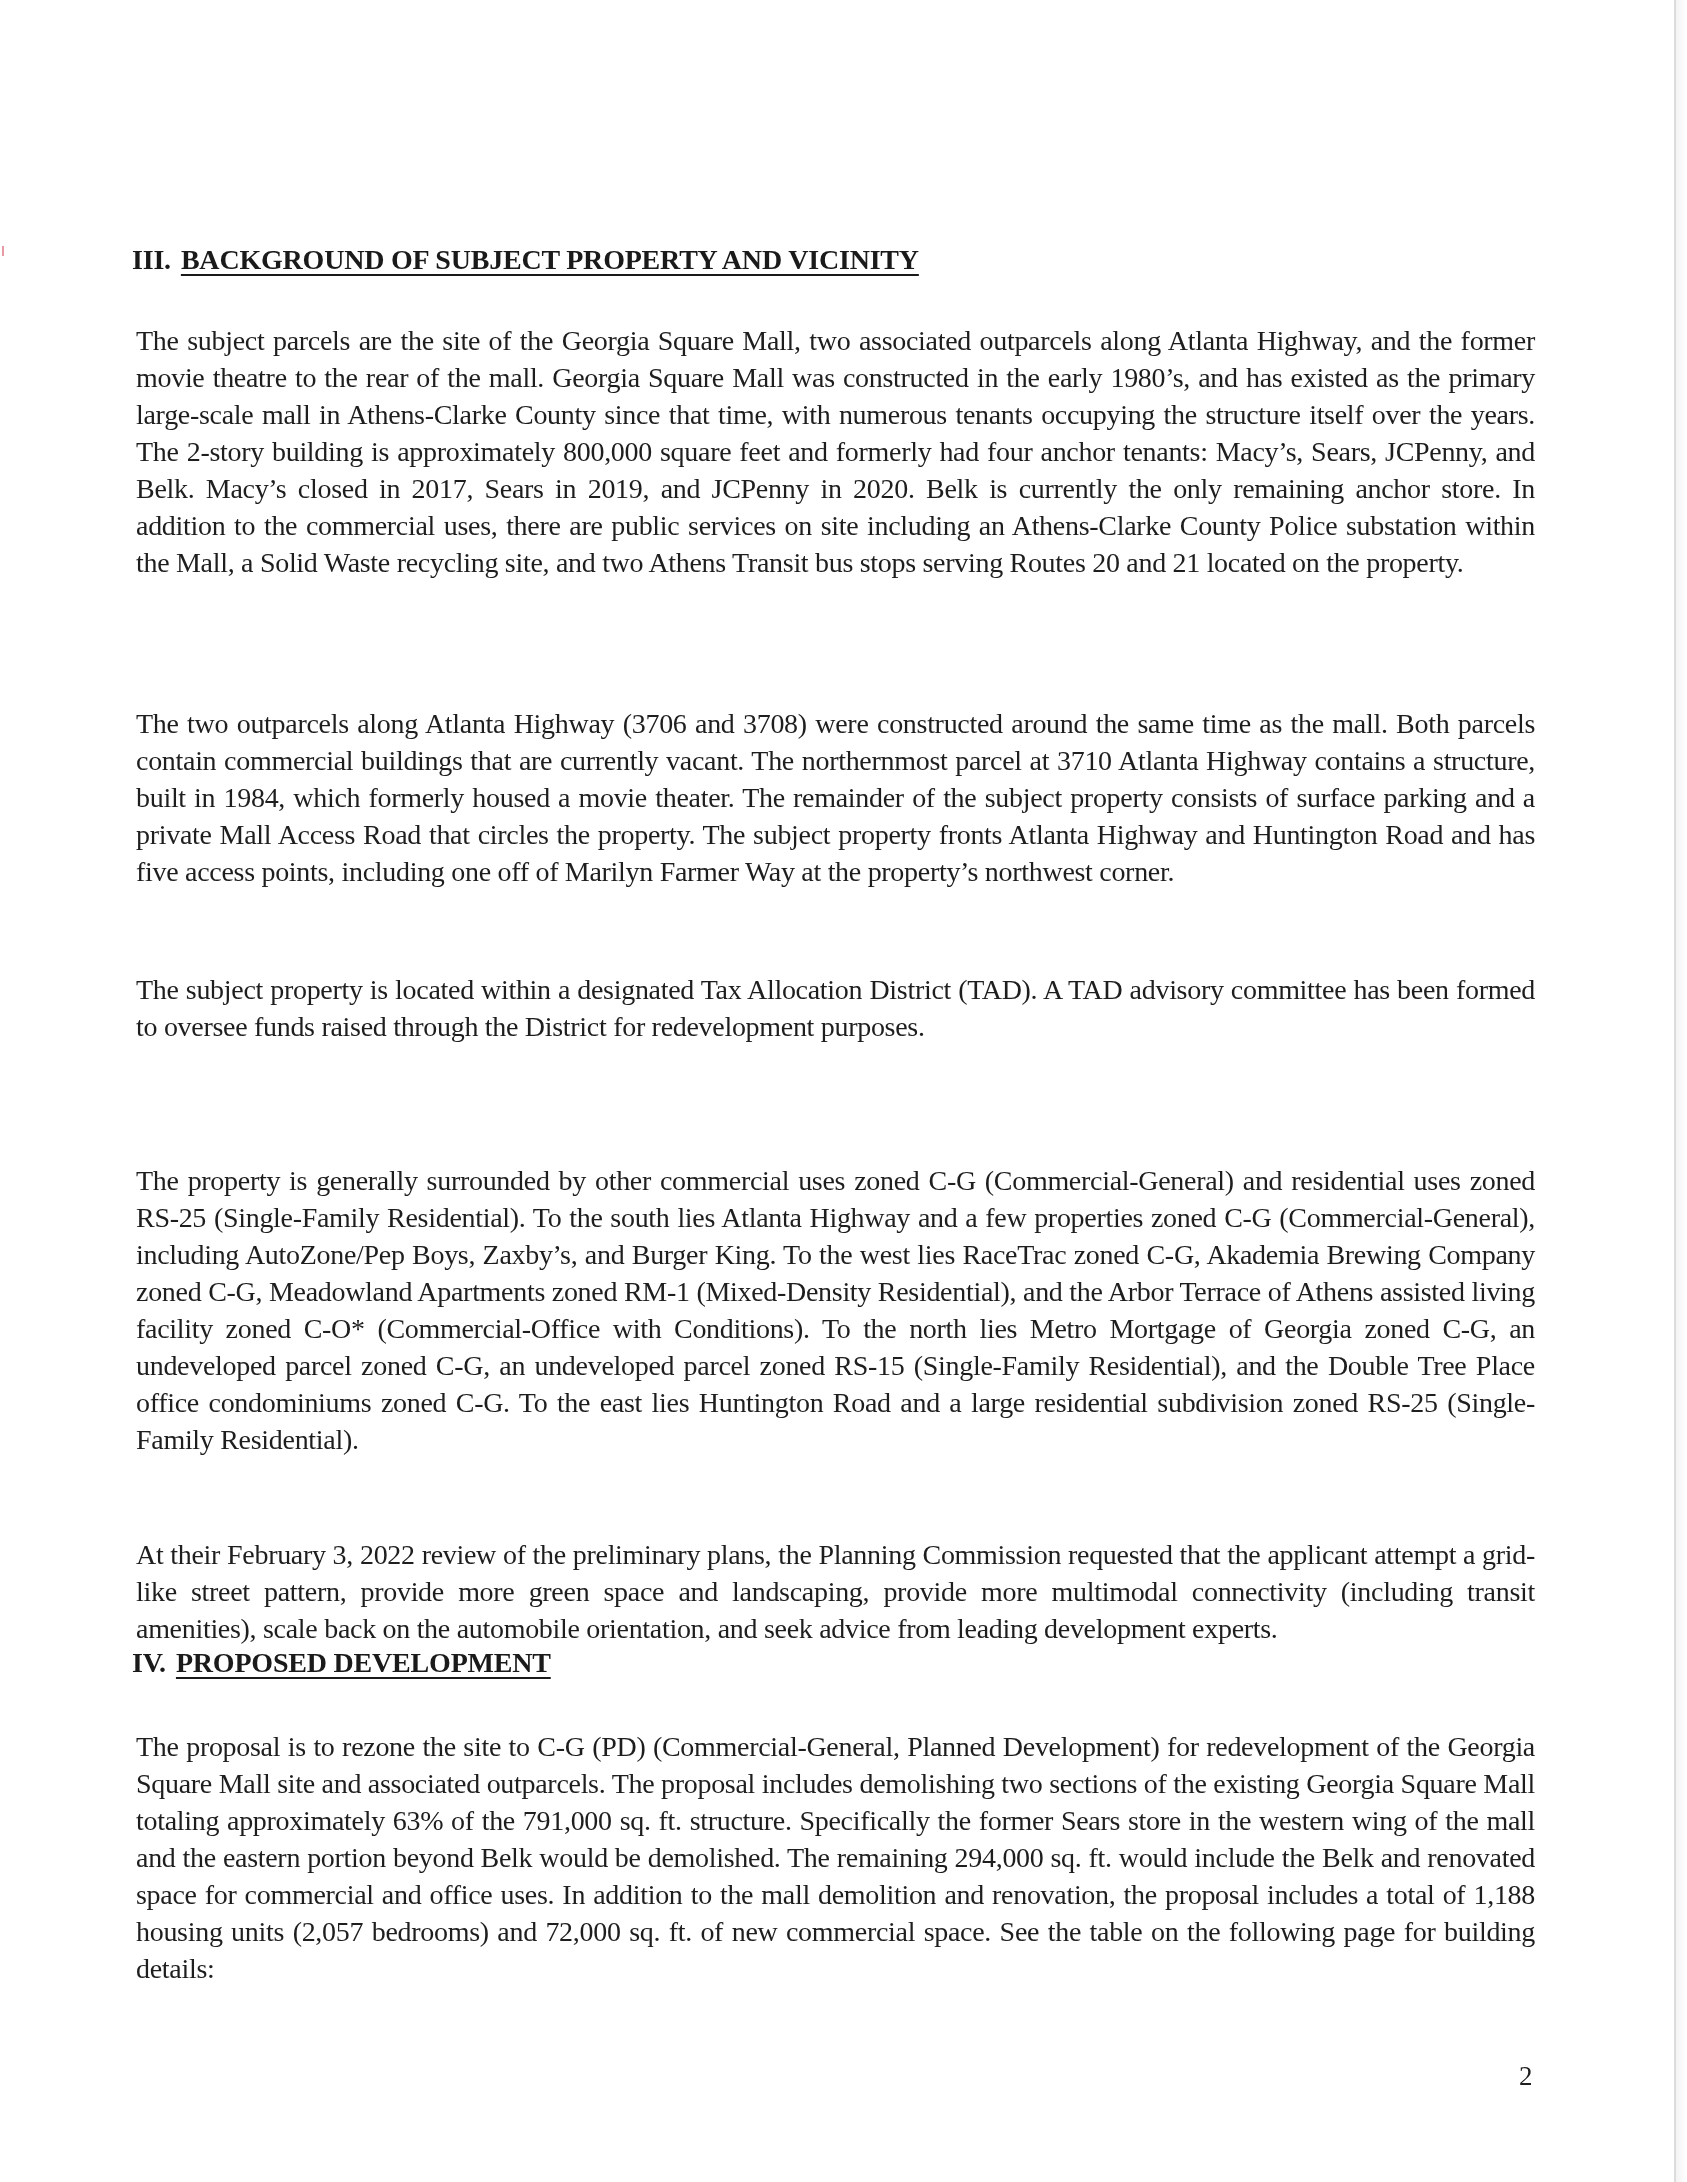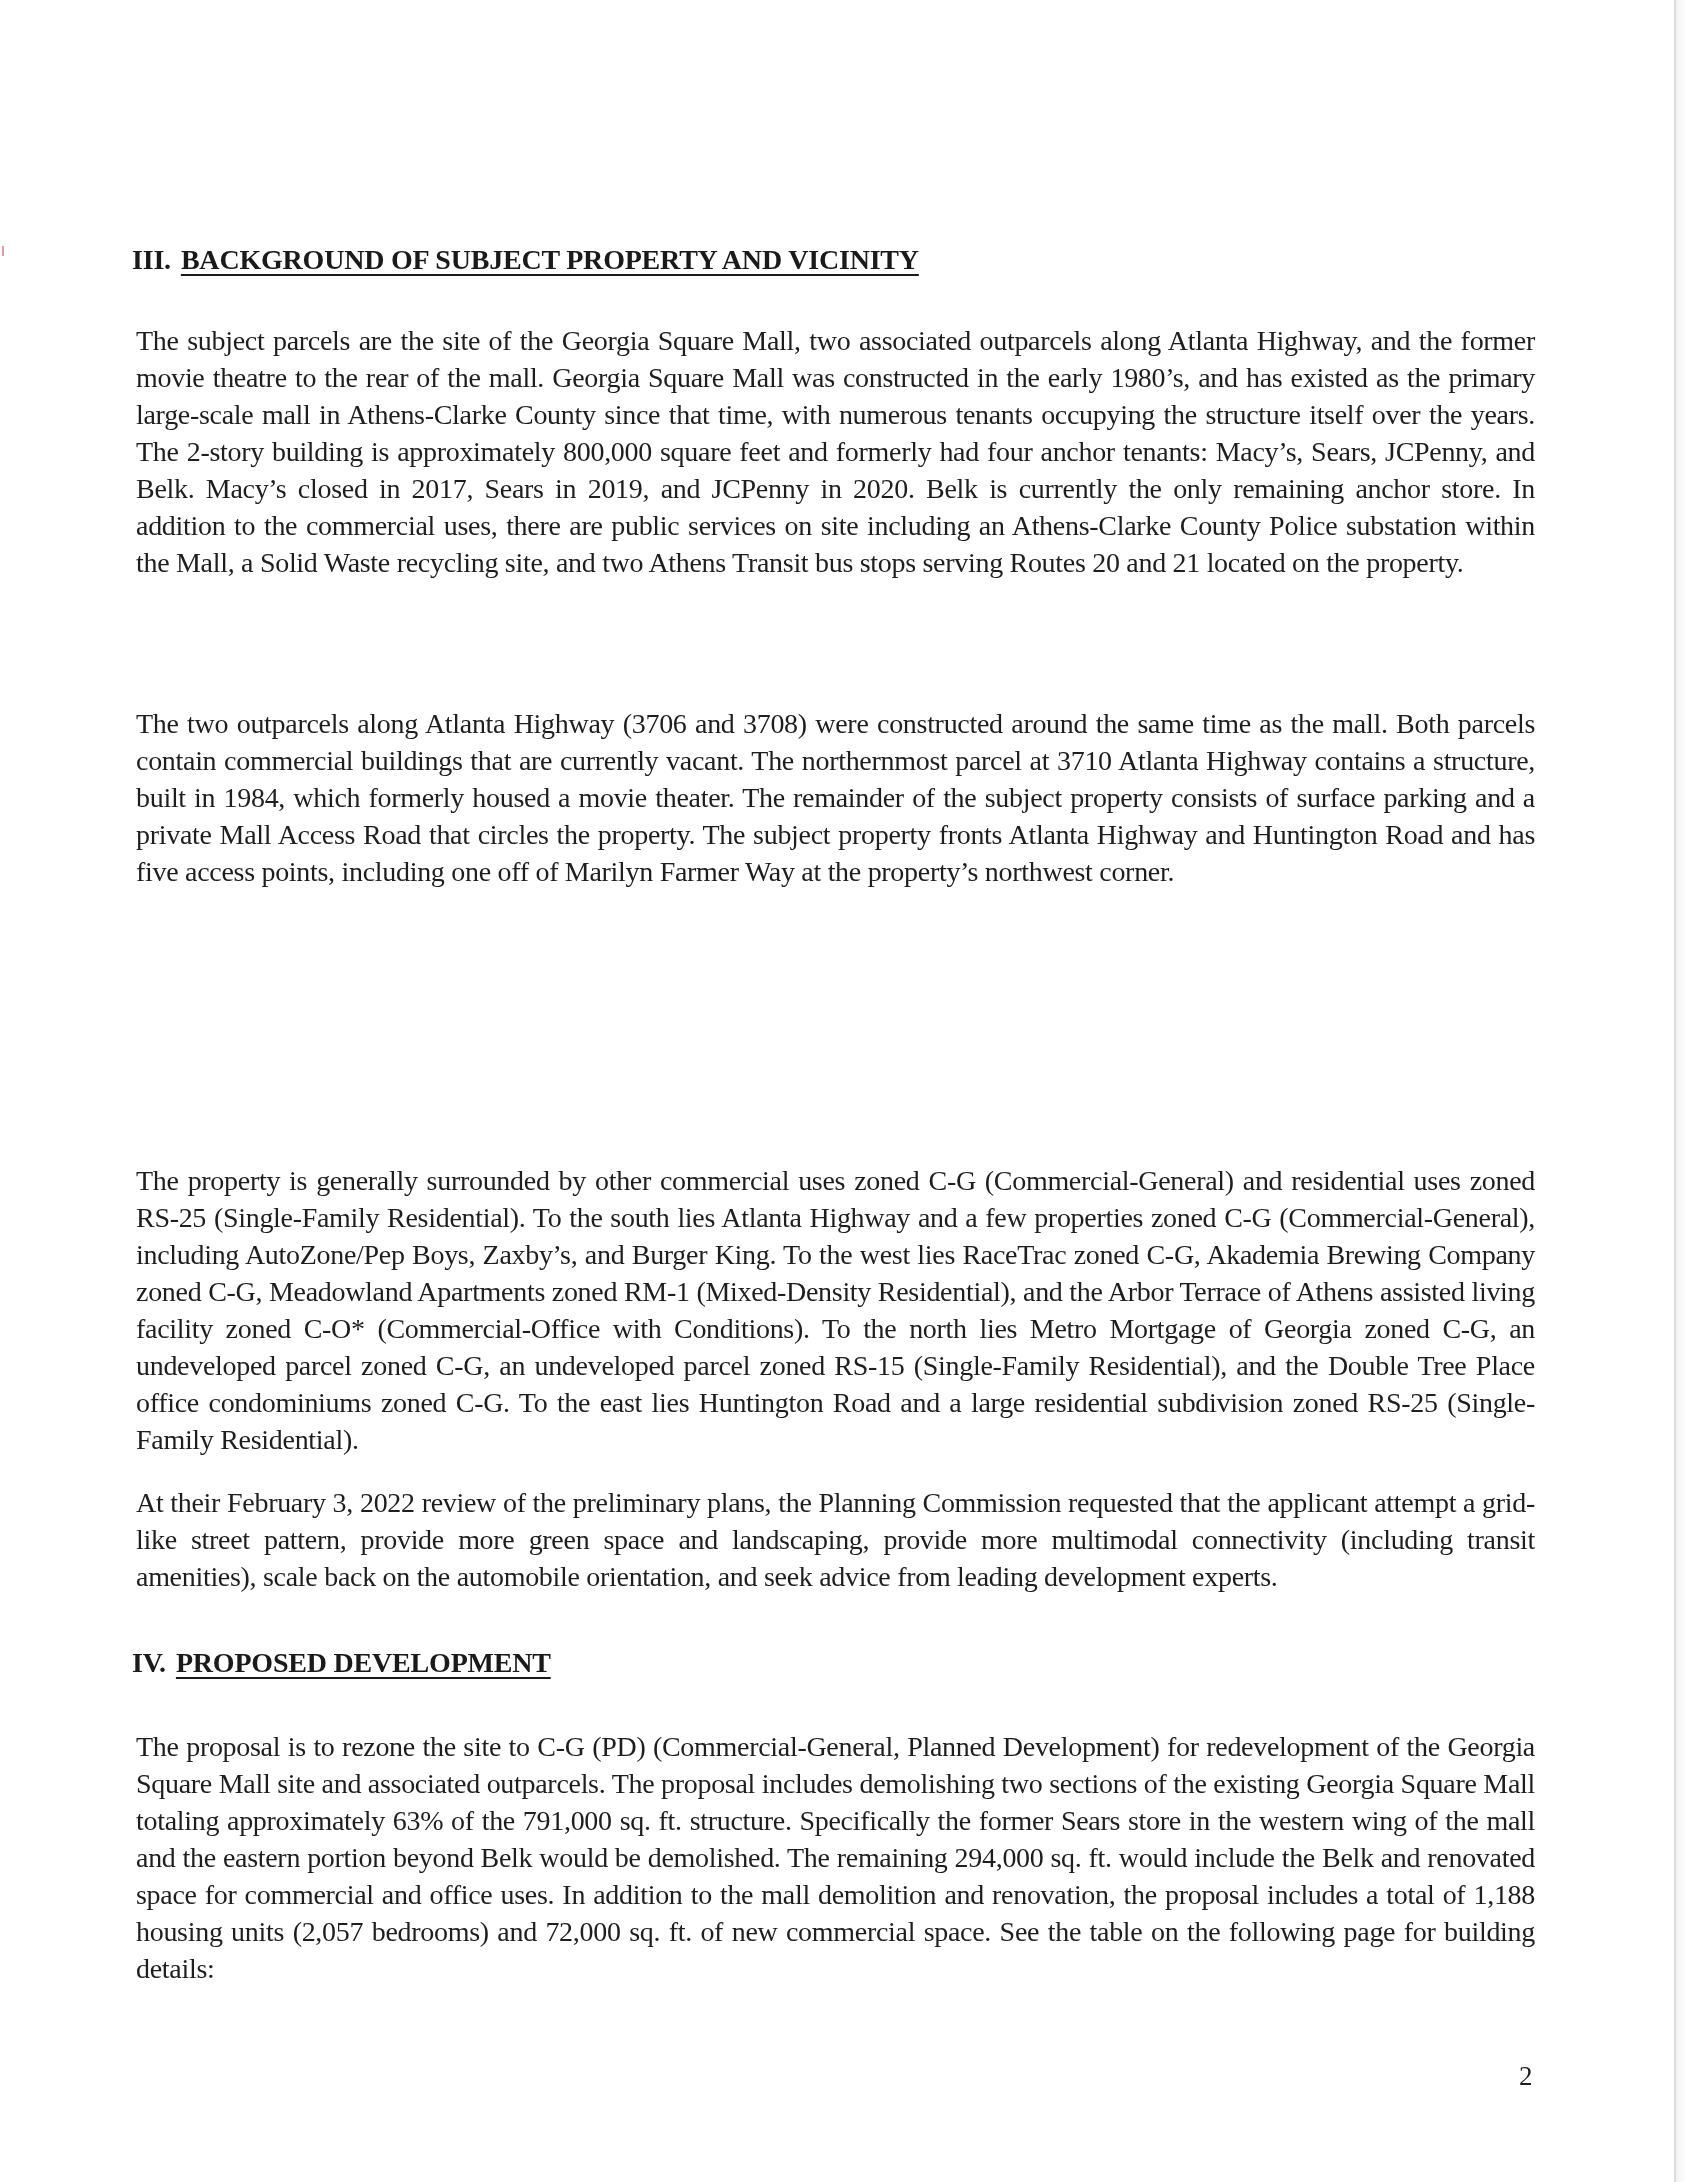--- a/index.html
+++ b/index.html
@@ -89,22 +89,23 @@
   <div class="scan-mark"></div>
   <div class="edge-line"></div>
   <div class="edge-shadow"></div>
 
   <div class="heading" style="top:244px;">
     <span class="num">III.</span><span class="title">BACKGROUND OF SUBJECT PROPERTY AND VICINITY</span>
   </div>
 
   <p class="para" style="top:318px;">The subject parcels are the site of the Georgia Square Mall, two associated outparcels along Atlanta Highway, and the former movie theatre to the rear of the mall. Georgia Square Mall was constructed in the early 1980’s, and has existed as the primary large-scale mall in Athens-Clarke County since that time, with numerous tenants occupying the structure itself over the years. The 2-story building is approximately 800,000 square feet and formerly had four anchor tenants: Macy’s, Sears, JCPenny, and Belk. Macy’s closed in 2017, Sears in 2019, and JCPenny in 2020. Belk is currently the only remaining anchor store. In addition to the commercial uses, there are public services on site including an Athens-Clarke County Police substation within the Mall, a Solid Waste recycling site, and two Athens Transit bus stops serving Routes 20 and 21 located on the property.</p>
   <p class="para" style="top:701px;">The two outparcels along Atlanta Highway (3706 and 3708) were constructed around the same time as the mall. Both parcels contain commercial buildings that are currently vacant. The northernmost parcel at 3710 Atlanta Highway contains a structure, built in 1984, which formerly housed a movie theater. The remainder of the subject property consists of surface parking and a private Mall Access Road that circles the property. The subject property fronts Atlanta Highway and Huntington Road and has five access points, including one off of Marilyn Farmer Way at the property’s northwest corner.</p>
+  <p class="para" style="top:967px;">The subject property is located within a designated Tax Allocation District (TAD). A TAD advisory committee has been formed to oversee funds raised through the District for redevelopment purposes.</p>
   <p class="para" style="top:1158px;">The property is generally surrounded by other commercial uses zoned C-G (Commercial-General) and residential uses zoned RS-25 (Single-Family Residential). To the south lies Atlanta Highway and a few properties zoned C-G (Commercial-General), including AutoZone/Pep Boys, Zaxby’s, and Burger King. To the west lies RaceTrac zoned C-G, Akademia Brewing Company zoned C-G, Meadowland Apartments zoned RM-1 (Mixed-Density Residential), and the Arbor Terrace of Athens assisted living facility zoned C-O* (Commercial-Office with Conditions). To the north lies Metro Mortgage of Georgia zoned C-G, an undeveloped parcel zoned C-G, an undeveloped parcel zoned RS-15 (Single-Family Residential), and the Double Tree Place office condominiums zoned C-G.  To the east lies Huntington Road and a large residential subdivision zoned RS-25 (Single-Family Residential).</p>
-  <p class="para" style="top:1480px;">At their February 3, 2022 review of the preliminary plans, the Planning Commission requested that the applicant attempt a grid-like street pattern, provide more green space and landscaping, provide more multimodal connectivity (including transit amenities), scale back on the automobile orientation, and seek advice from leading development experts.</p>
+  <p class="para" style="top:1532px;">At their February 3, 2022 review of the preliminary plans, the Planning Commission requested that the applicant attempt a grid-like street pattern, provide more green space and landscaping, provide more multimodal connectivity (including transit amenities), scale back on the automobile orientation, and seek advice from leading development experts.</p>
 
   <div class="heading" style="top:1647px;text-align:right;">
     <span class="num">IV.</span><span class="title">PROPOSED DEVELOPMENT</span>
   </div>
 
   <p class="para" style="top:1724px;">The proposal is to rezone the site to C-G (PD) (Commercial-General, Planned Development) for redevelopment of the Georgia Square Mall site and associated outparcels. The proposal includes demolishing two sections of the existing Georgia Square Mall totaling approximately 63% of the 791,000 sq. ft. structure. Specifically the former Sears store in the western wing of the mall and the eastern portion beyond Belk would be demolished. The remaining 294,000 sq. ft. would include the Belk and renovated space for commercial and office uses. In addition to the mall demolition and renovation, the proposal includes a total of 1,188 housing units (2,057 bedrooms) and 72,000 sq. ft. of new commercial space. See the table on the following page for building details:</p>
 
   <div class="page-number">2</div>
 </div>
 

